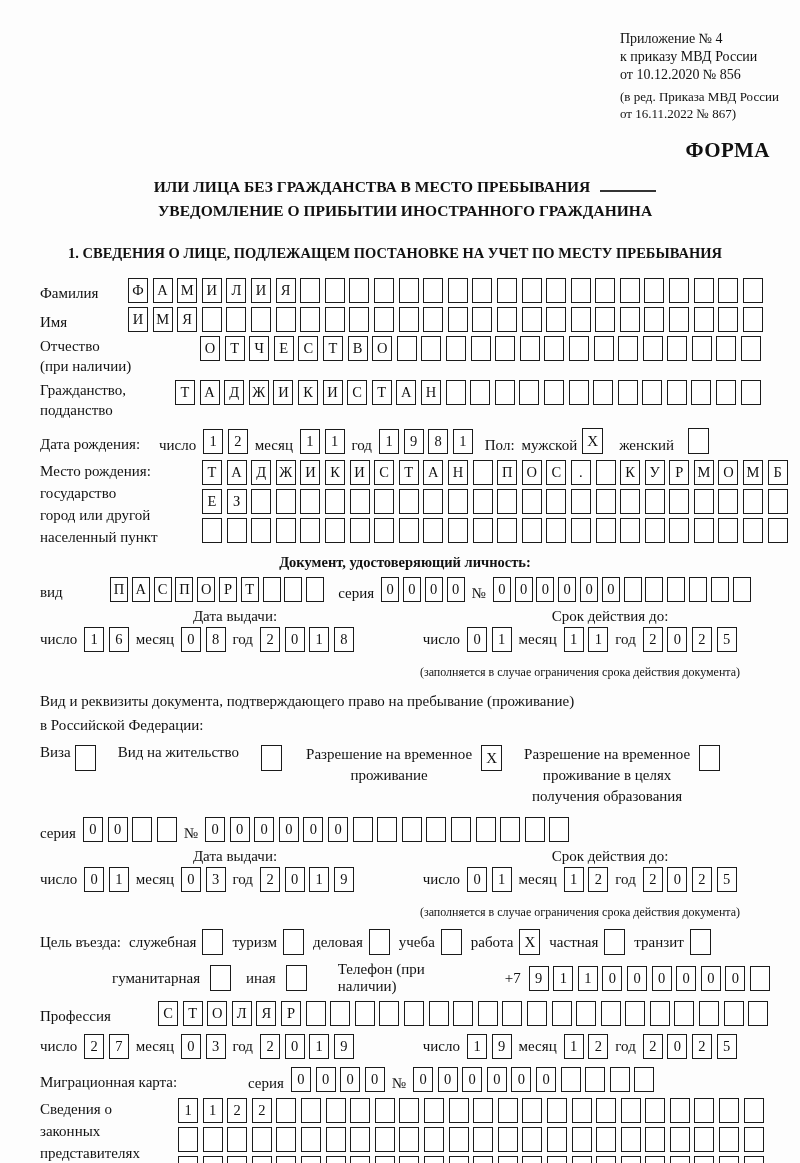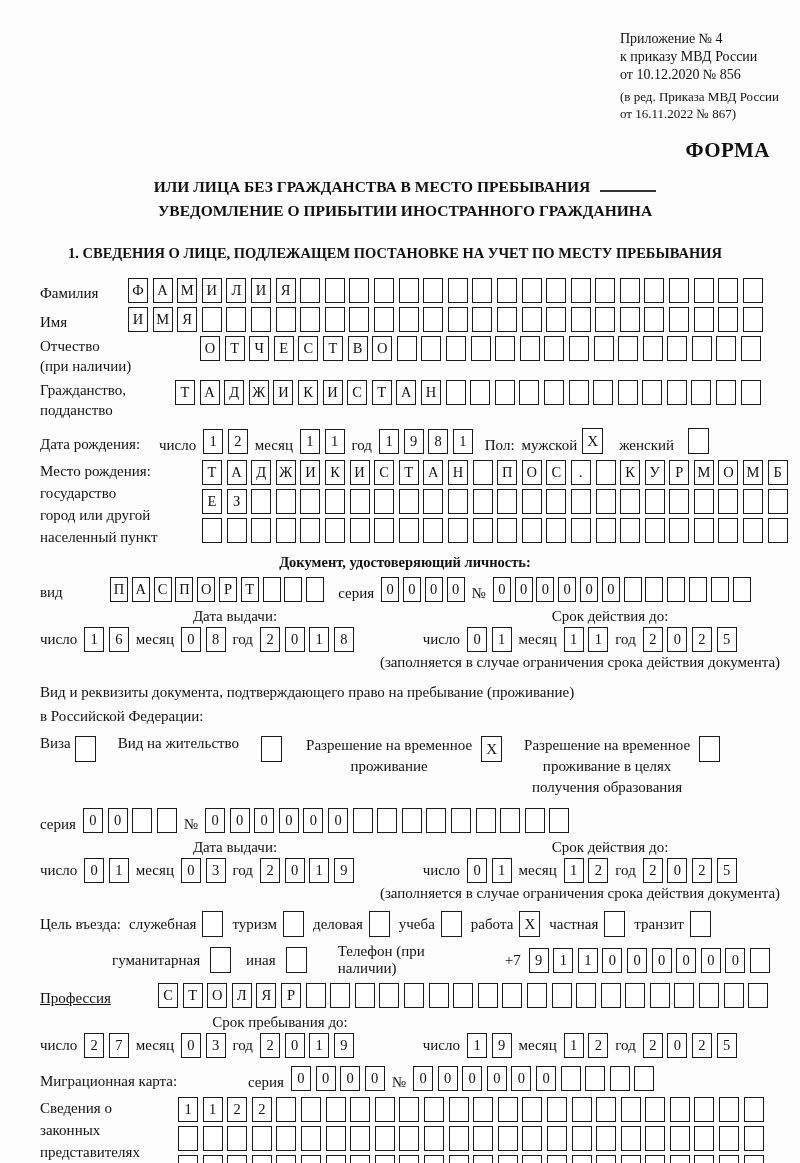--- a/index.html
+++ b/index.html
@@ -19,21 +19,21 @@
 
   .title { text-align: center; font-weight: bold; font-size: 15.5px; line-height: 24px; margin-top: 12px; }
   .blank-line { display:inline-block; width: 56px; border-bottom: 2px solid #333; height: 12px; margin-left: 10px; }
   .section-head { font-weight: bold; font-size: 14.5px; margin: 22px 0 16px 28px; }
 
   
   .frow { display: flex; align-items: flex-end; margin-bottom: 4px; }
   .frow.top { align-items: flex-start; }
   .flabel { flex: 0 0 auto; line-height: 20px; }
   .lw88 { width: 88px; } .lw135 { width: 135px; } .lw160 { width: 160px; }
-  .lw162 { width: 162px; } .lw70 { width: 70px; } .lw118 { width: 118px; text-decoration: underline; }
+  .lw162 { width: 162px; } .lw70 { width: 70px; } .lw118 { width: 118px; }
   .lw208 { width: 208px; }
 
   .cells { display: inline-flex; gap: 4.6px; flex: 0 0 auto; }
   .cell {
     width: 20px; height: 25px; border: 1.6px solid #1b1b1b; background:#fff;
     display: inline-flex; align-items: center; justify-content: center;
     font-size: 14.5px; flex: 0 0 auto;
   }
   .cells.compact { gap: 3.8px; }
   .cells.compact .cell { width: 18px; }
@@ -47,21 +47,21 @@
   .dlabel { margin: 0 7px; flex: 0 0 auto; }
   .dlabel.first { margin-left: 0; }
 
   
   .dates { margin: 6px 0 2px 0; }
   .dates-heads { display: flex; font-size: 15px; margin-bottom: 2px; }
   .dh-left  { width: 270px; margin-left: 60px; text-align: center; }
   .dh-right { width: 300px; margin-left: 90px; text-align: center; }
   .dates-row { display: flex; align-items: center; }
   .dgap { width: 62px; flex: 0 0 auto; }
-  .dates-note { font-size: 15px; margin: 2px 0 0 330px; width: 420px; text-align: center; }
+  .dates-note { font-size: 12px; margin: 13px 0 0 330px; width: 420px; text-align: center; }
 
   
   .res-row { display: flex; align-items: flex-start; margin: 8px 0 2px 0; }
   .res-item { display: flex; align-items: flex-start; margin-right: 14px; }
   .res-cap { text-align: center; line-height: 21px; }
   .res-item .cb { margin-left: 9px; margin-top: 1px; }
 
   .purpose-row { display: flex; align-items: center; margin-bottom: 6px; flex-wrap: nowrap; }
   .popt { display: flex; align-items: center; margin-right: 9px; }
   .popt .cb { margin-left: 6px; }
@@ -607,21 +607,20 @@
         <span class="cell"></span>
         <span class="cell"></span>
         <span class="cell"></span>
         <span class="cell"></span>
         <span class="cell"></span>
       </span>
   </div>
 
   <div class="dates">
     <div class="dates-heads">
-      <span class="dh-right">Срок пребывания до:</span>
     </div>
     <div class="dates-row">
       <span class="dlabel first">число</span>
       <span class="cells">
           <span class="cell">2</span>
           <span class="cell">7</span>
         </span>
       <span class="dlabel">месяц</span>
       <span class="cells">
           <span class="cell">0</span>

